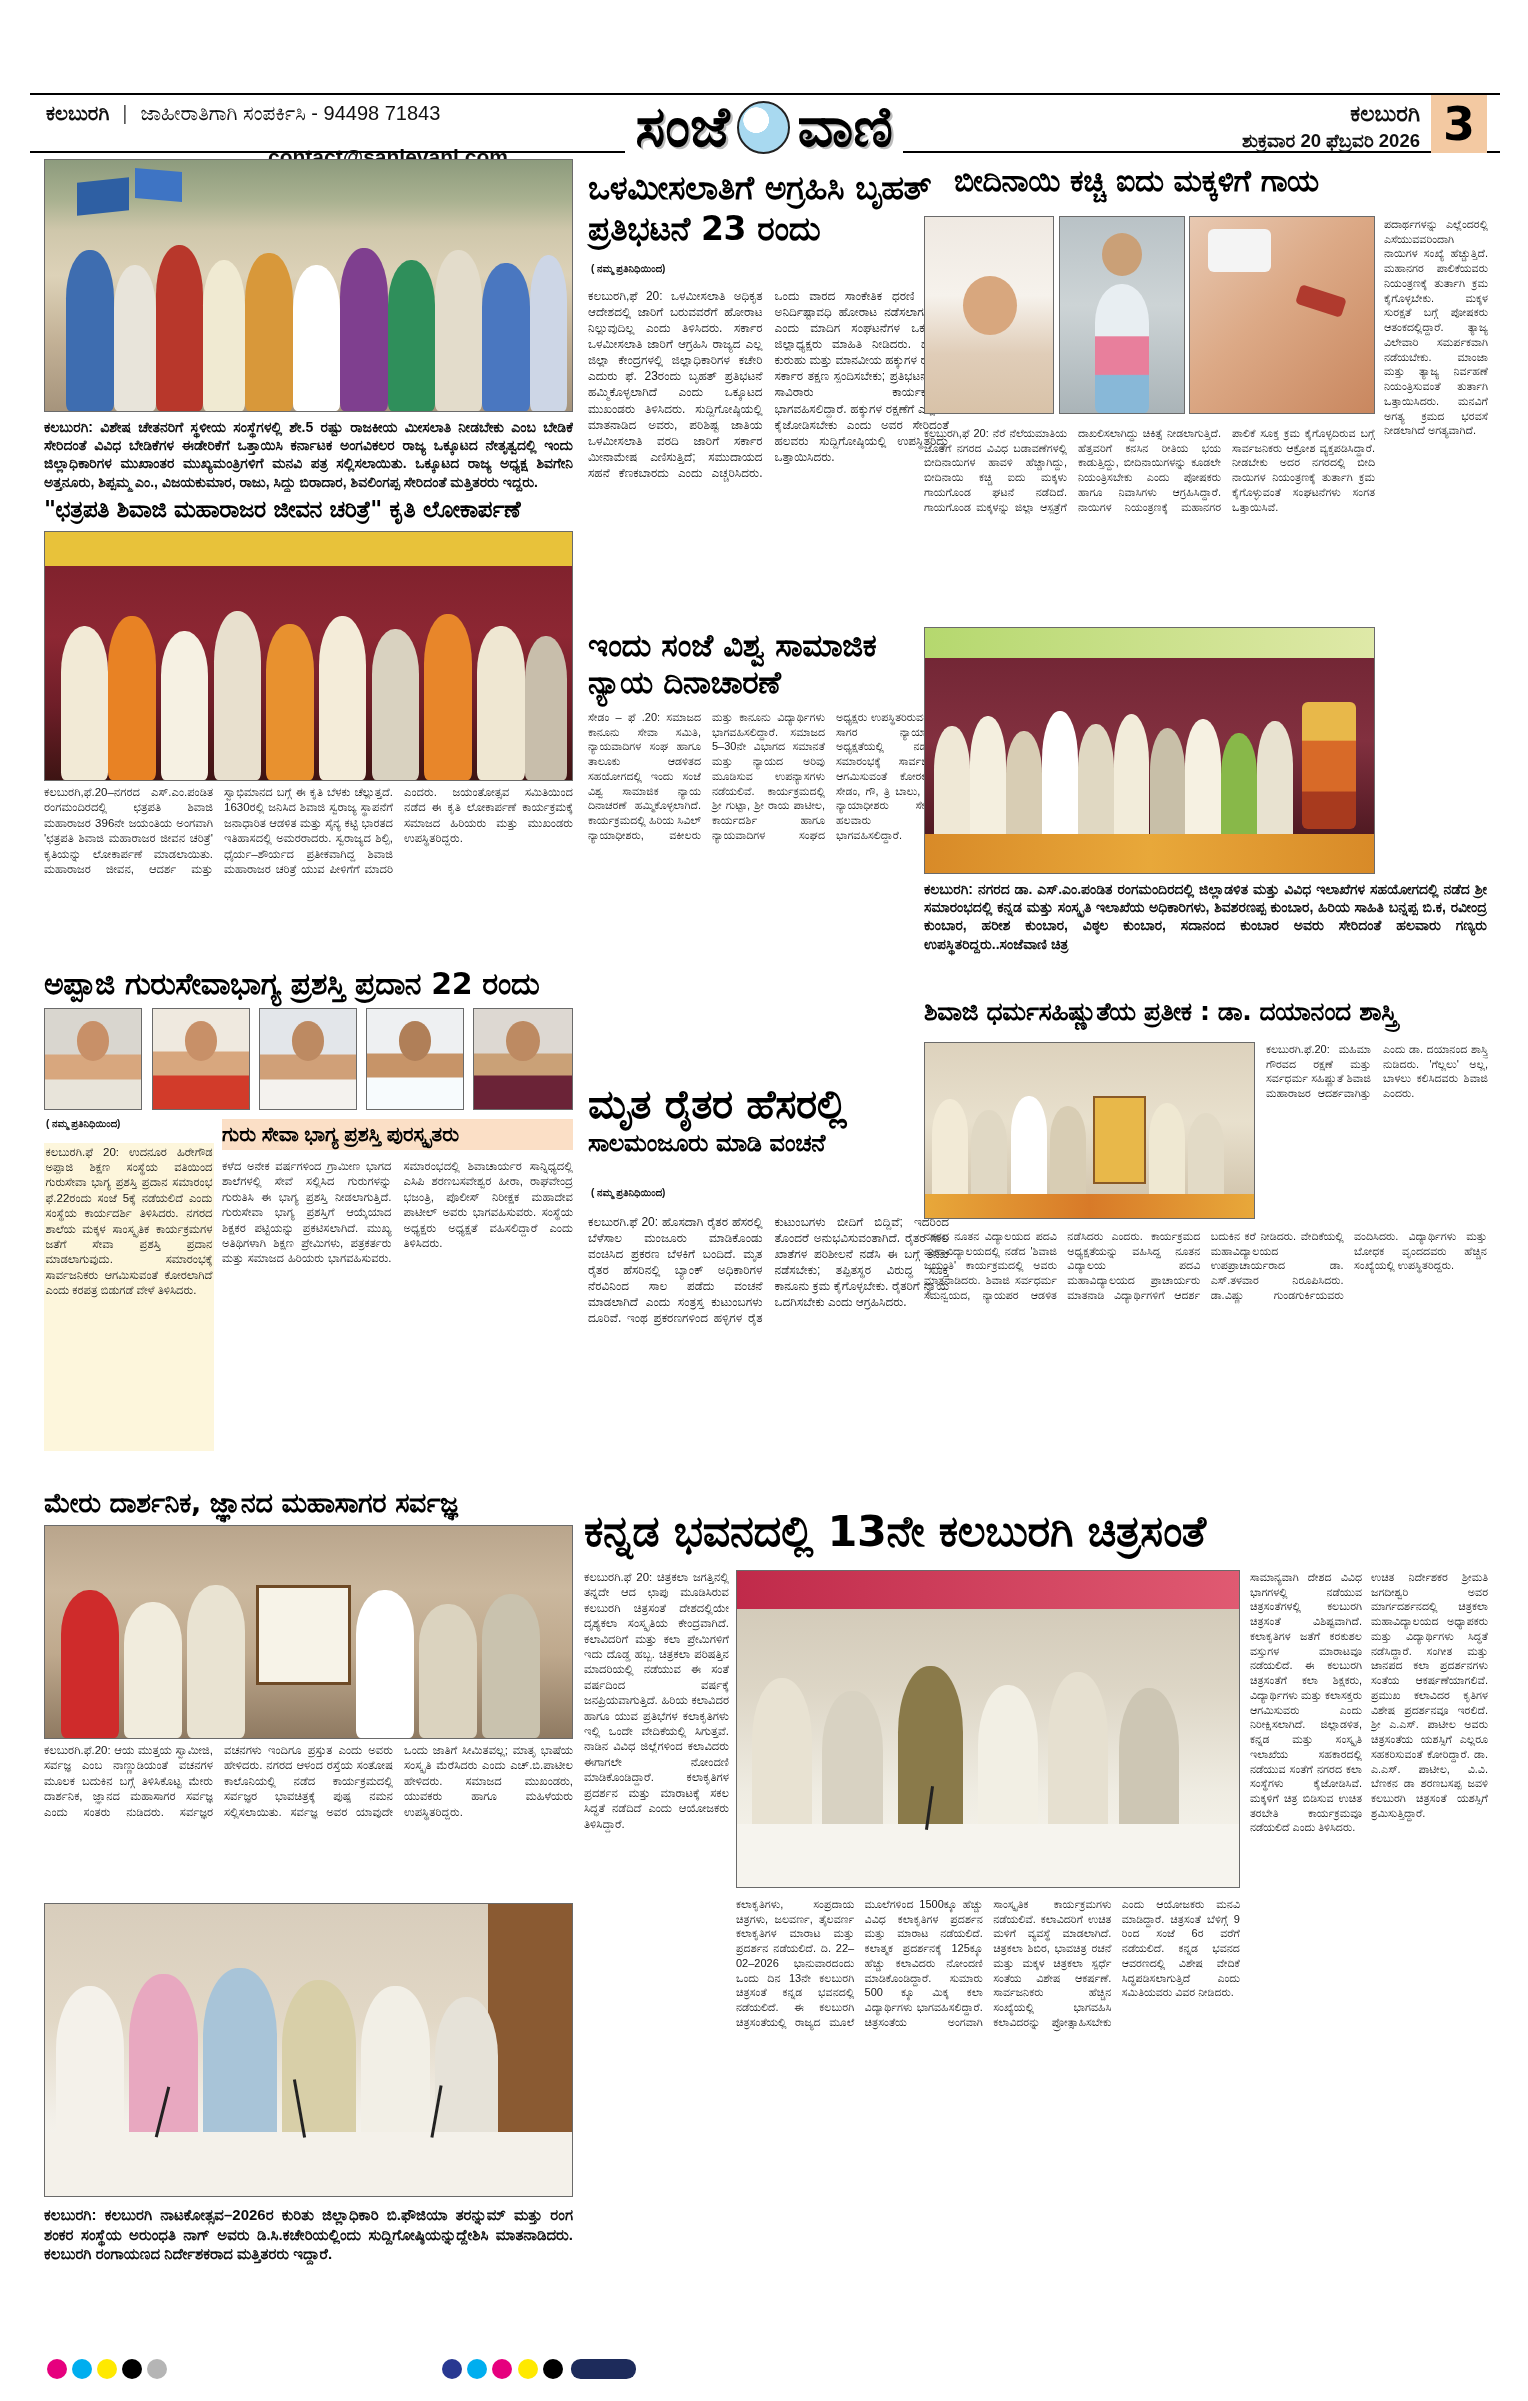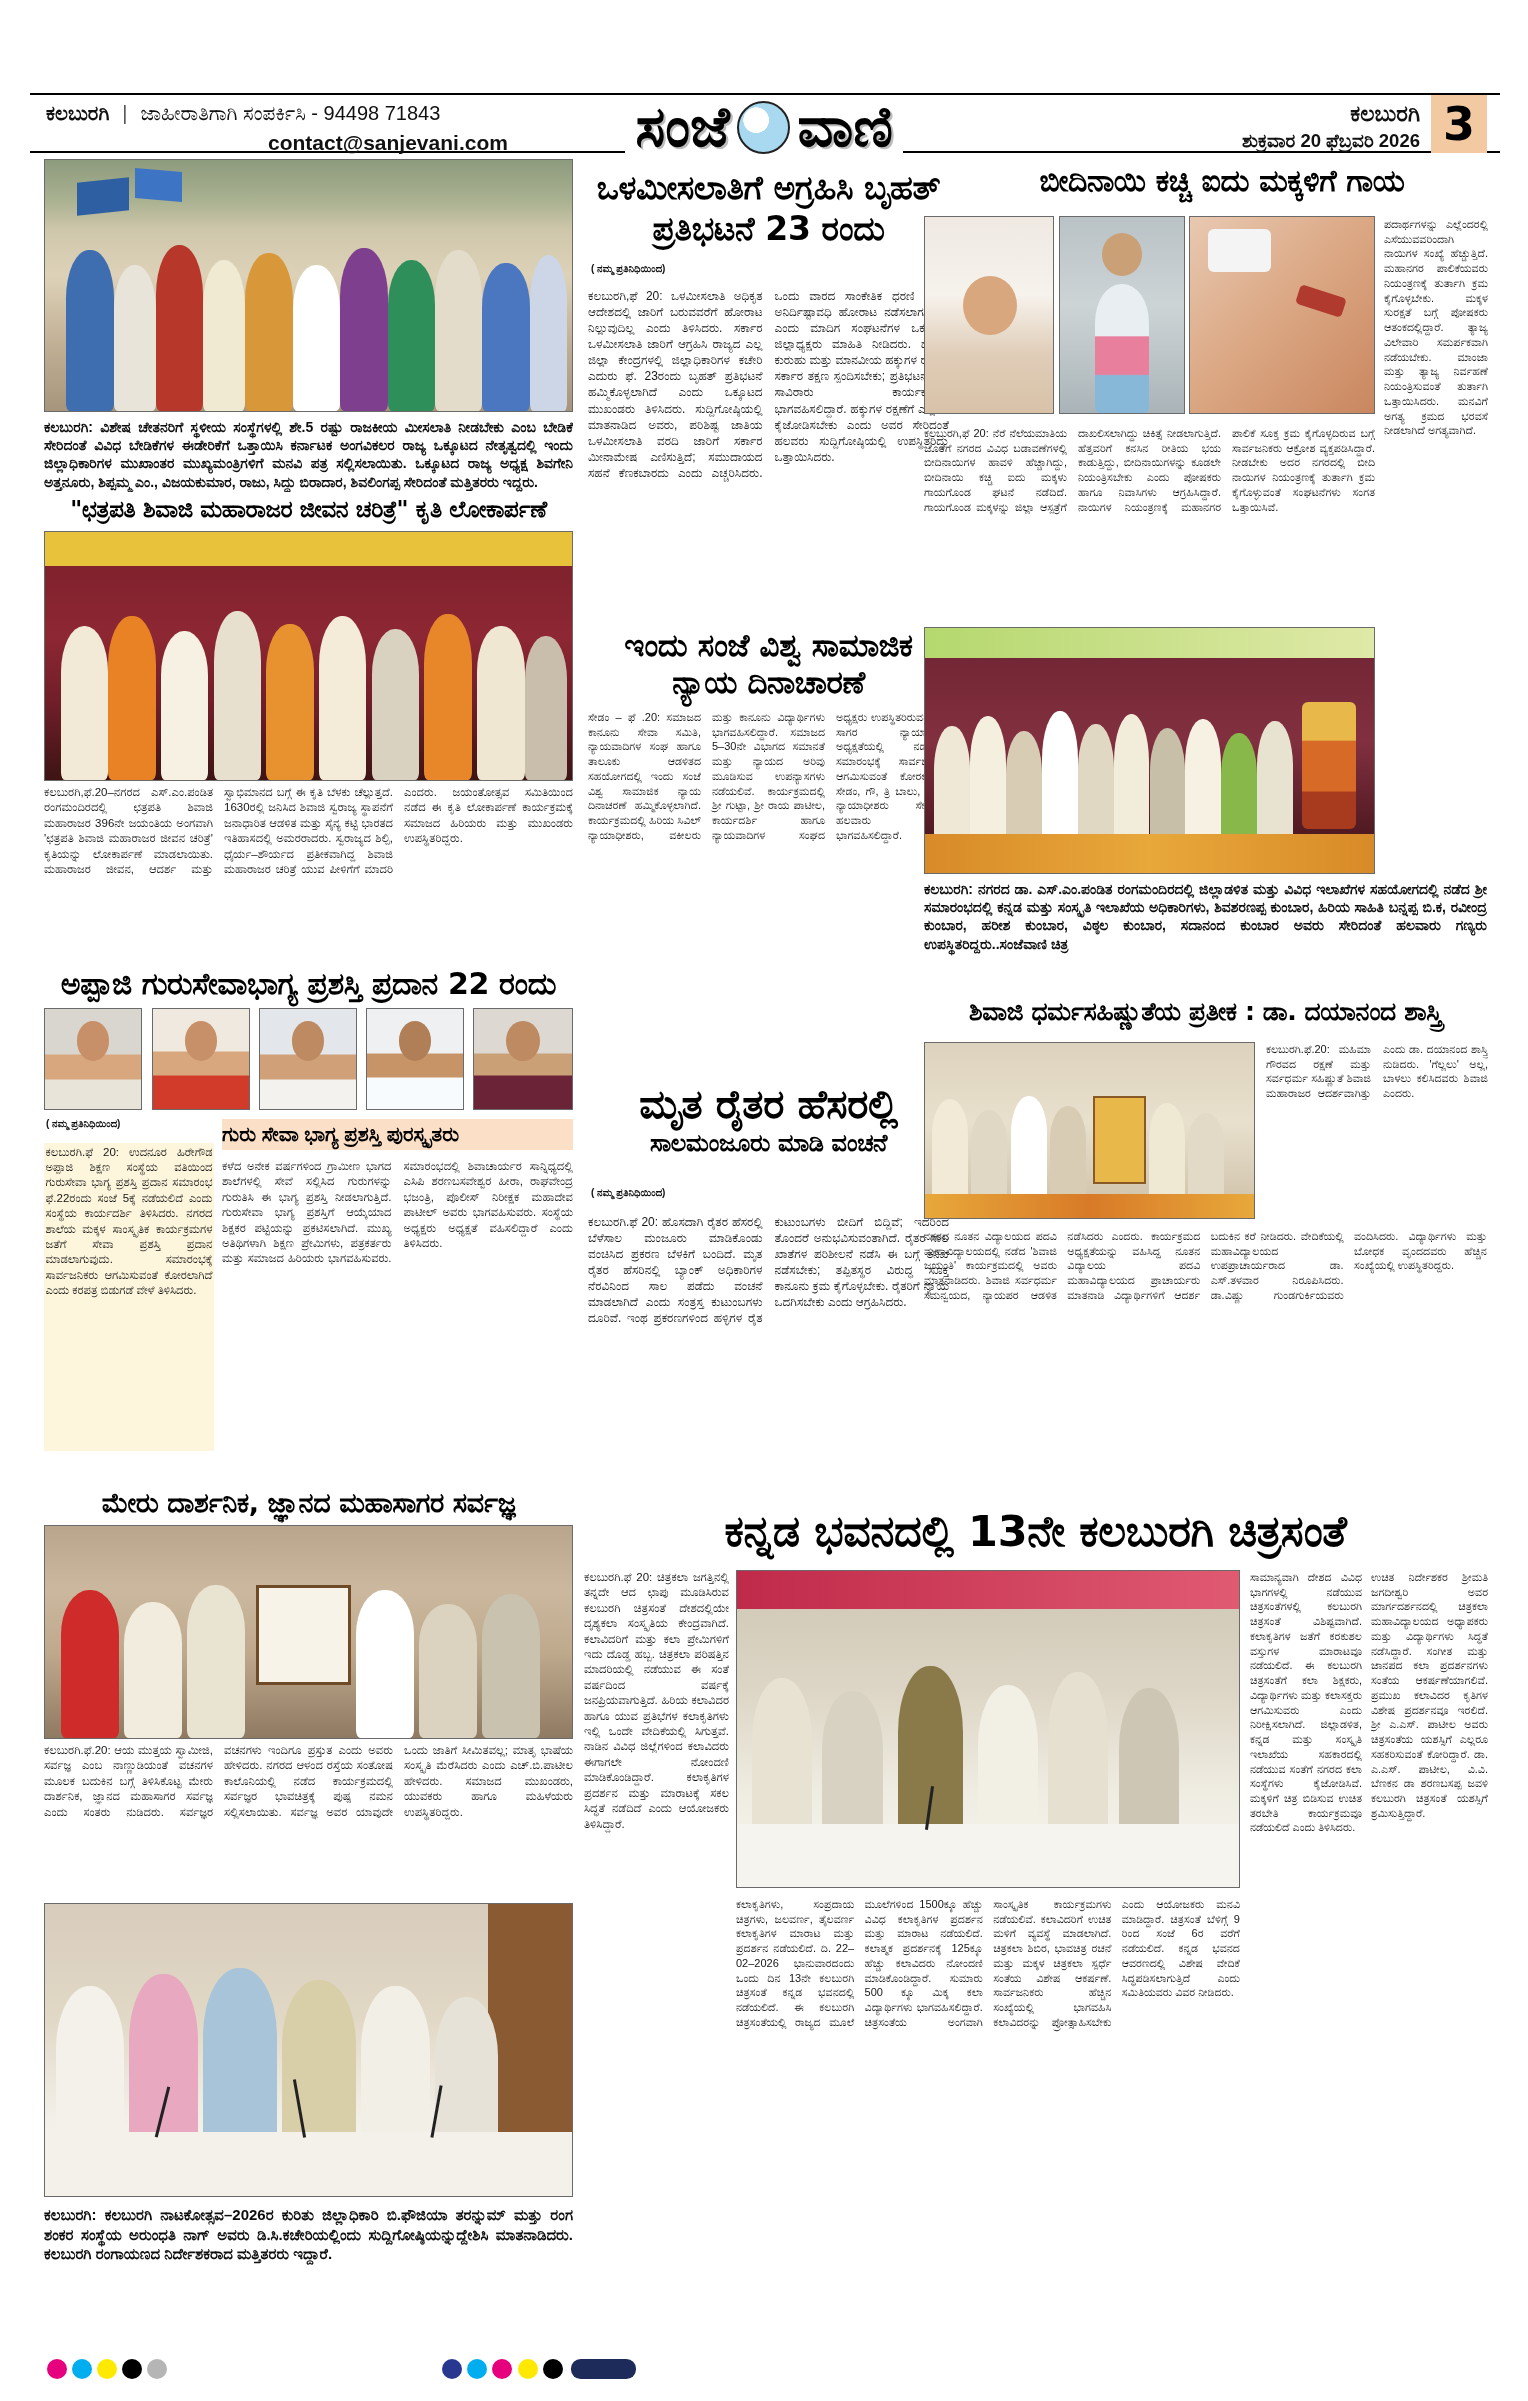--- a/index.html
+++ b/index.html
@@ -1,20 +1,20 @@
 <!DOCTYPE html>
 <html style="font-size:12px"><head>
 <meta charset="utf-8">
 <style>
   html,body{margin:0;padding:0;background:#e8e8e8;}
   .page{position:relative;width:1528px;height:2401px;background:#ffffff;margin:0 auto;
         font-family:"Liberation Sans",sans-serif;color:#111;overflow:hidden;}
   .abs{position:absolute;}
   .rule{position:absolute;background:#000;}
-  .hl{position:absolute;font-weight:800;color:#000;text-align:center;line-height:1.1;
+  .hl{position:absolute;font-weight:800;color:#000;line-height:1.1;
       font-family:"DejaVu Sans","Liberation Sans",sans-serif;letter-spacing:-0.4px;}
   .bt{position:absolute;font-size:12px;line-height:1.34;text-align:justify;color:#151515;overflow:hidden;}
   .cols2{column-count:2;column-gap:12px;}
   .cols3{column-count:3;column-gap:11px;}
   .cols4{column-count:4;column-gap:10.4px;}
   .cap{position:absolute;font-weight:600;font-size:14px;line-height:1.3;color:#0d0d0d;text-align:justify;overflow:hidden;}
   .byline{position:absolute;font-size:10px;font-weight:600;color:#111;}
   .photo{position:absolute;border:0.7px solid #6a6a6a;overflow:hidden;box-sizing:border-box;}
   .fg{position:absolute;bottom:0;border-radius:48% 48% 8% 8%/30% 30% 5% 5%;}
   .hd{position:absolute;border-radius:50%;}
@@ -38,21 +38,21 @@
 
   <div class="rule" style="left:30px;top:93px;width:1470px;height:2.2px;"></div>
   <div class="rule" style="left:30px;top:151px;width:1470px;height:2.2px;"></div>
 
   <div class="abs" style="left:46px;top:102px;width:473px;">
     <div style="font-size:20px;">
       <span style="font-weight:800;">ಕಲಬುರಗಿ</span>
       <span style="color:#555;padding:0 7.4px;">|</span>
       <span style="font-weight:500;margin-top:32px;">ಜಾಹೀರಾತಿಗಾಗಿ ಸಂಪರ್ಕಿಸಿ - 94498 71843</span>
     </div>
-    <div style="font-size:21px;font-weight:600;padding-left:222px;margin-top:6px;">contact@sanjevani.com</div>
+    <div style="font-size:21px;font-weight:600;padding-left:222px;margin-top:20px;">contact@sanjevani.com</div>
   </div>
 
   <div class="masthead" style="left:625px;top:95px;height:64px;padding:0 10.4px;">
     <span>ಸಂಜೆ</span>
     <span class="emblem"></span>
     <span>ವಾಣಿ</span>
   </div>
 
   <div class="abs" style="left:1198px;top:101px;width:222px;text-align:right;">
     <div style="font-size:22px;font-weight:800;">ಕಲಬುರಗಿ</div>

